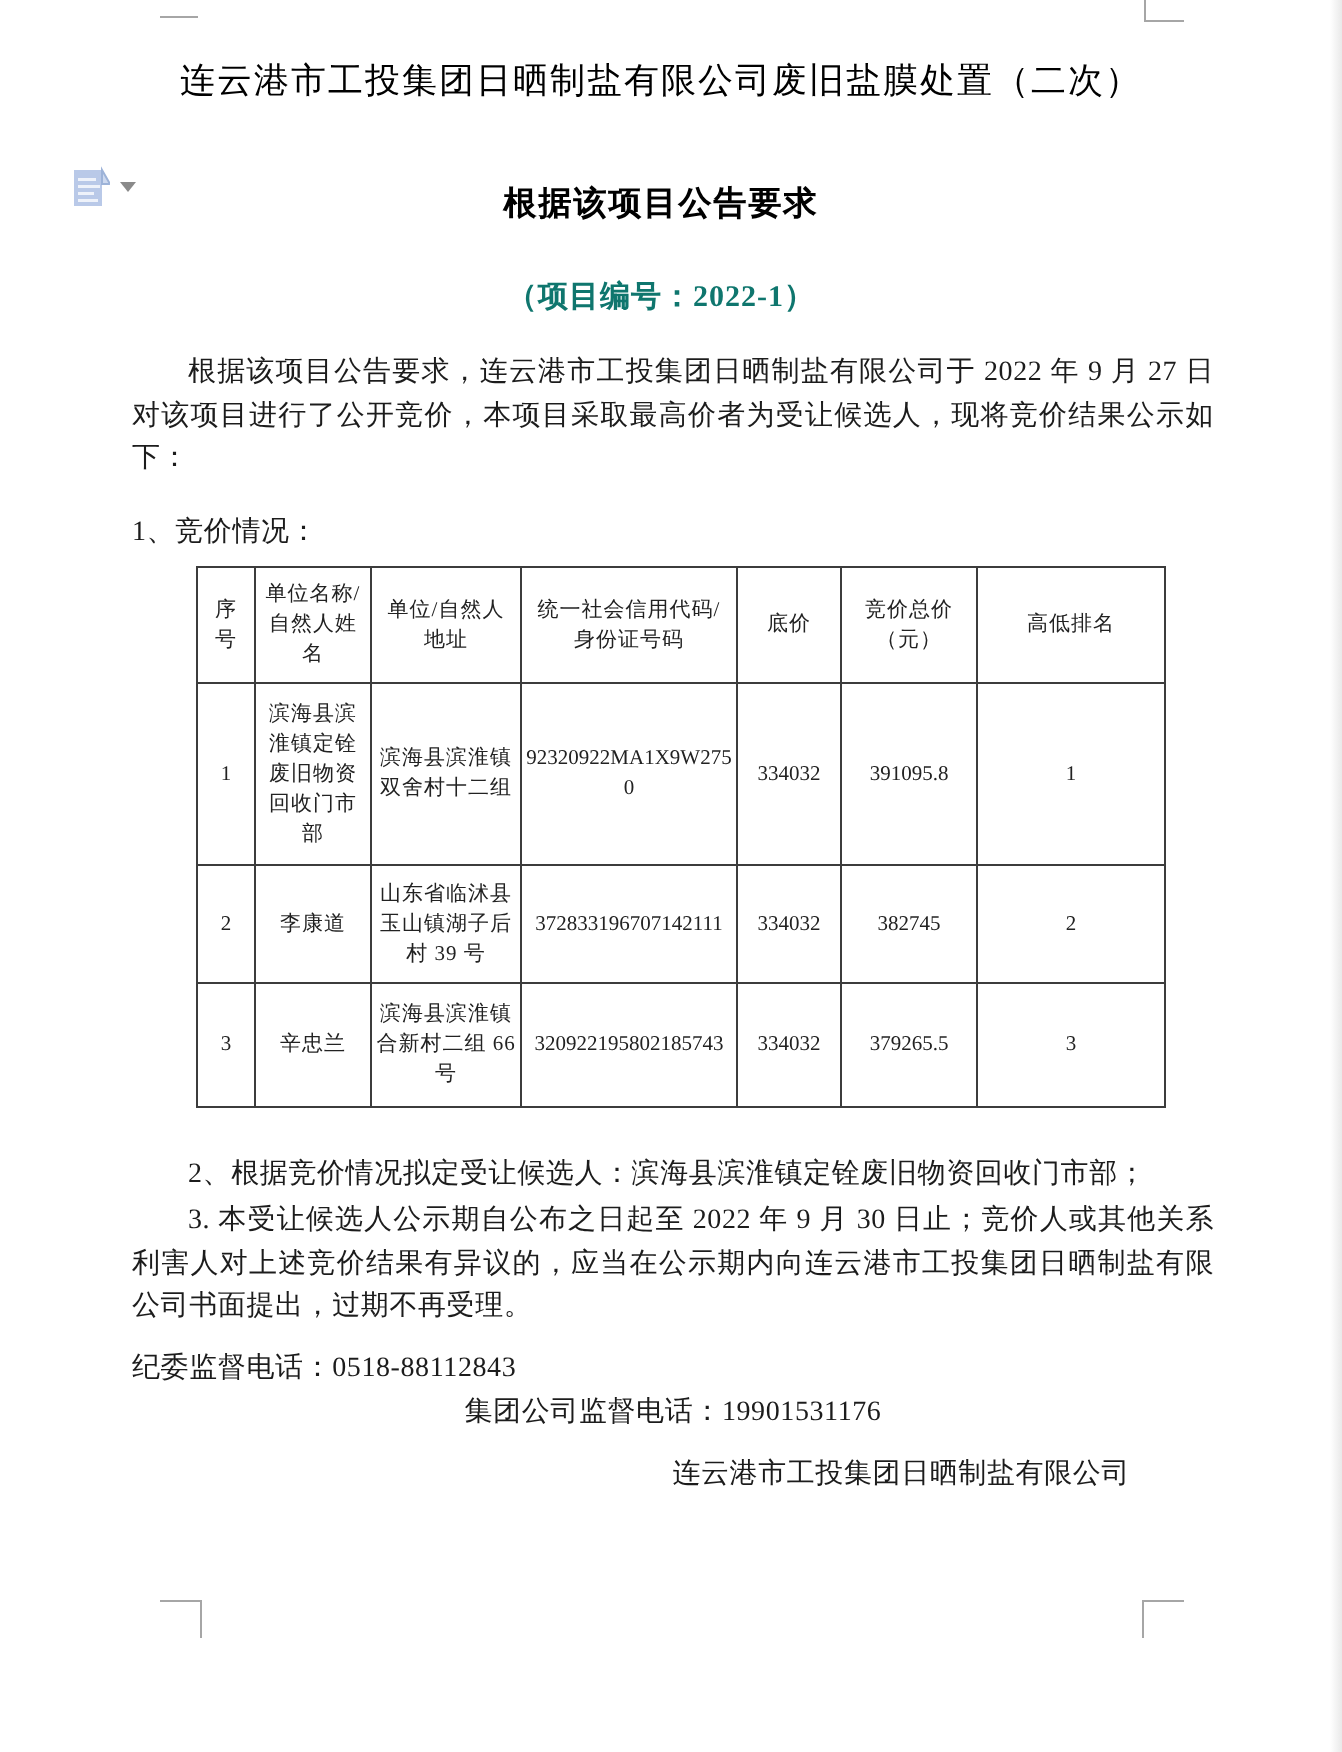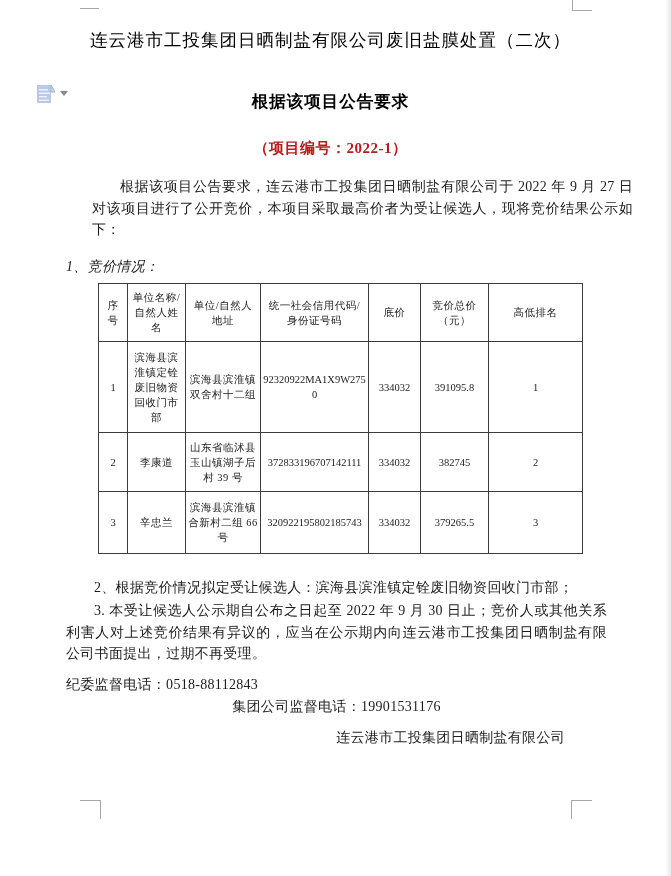--- a/index.html
+++ b/index.html
@@ -14,31 +14,31 @@
   .doc-title{
     left:0;right:10px;top:28px;text-align:center;
     font-size:17.5px;font-weight:normal;letter-spacing:1px;color:#000;
   }
   .doc-subtitle{
     left:0;right:10px;top:91px;text-align:center;
     font-size:16.5px;font-weight:bold;letter-spacing:1px;color:#000;
   }
   .doc-project{
     left:0;right:10px;top:139px;text-align:center;
-    font-size:15px;font-weight:bold;letter-spacing:0.5px;color:#b91c1c;
+    font-size:15px;font-weight:bold;letter-spacing:0.5px;color:#0f766e;
   }
   
   .para{
     left:66px;width:541px;
     font-size:14px;line-height:21.5px;letter-spacing:0.3px;
     text-align:justify;
   }
   .indent2{text-indent:2em;}
-  .p-intro{top:176px;margin-left:26px;}
-  .p-sec1{top:256px;text-align:left;font-style:italic;}
+  .p-intro{top:176px;}
+  .p-sec1{top:256px;text-align:left;}
   .p-2{top:577px;}
   .p-3{top:600px;}
   .p-phone1{top:674px;text-align:left;}
   .p-phone2{top:696px;text-align:center;}
   .sig-block{
     top:727px;right:106px;
     font-size:14px;line-height:22.5px;letter-spacing:0.3px;
   }
   
   .bid-table-wrap{left:98px;top:283px;}

